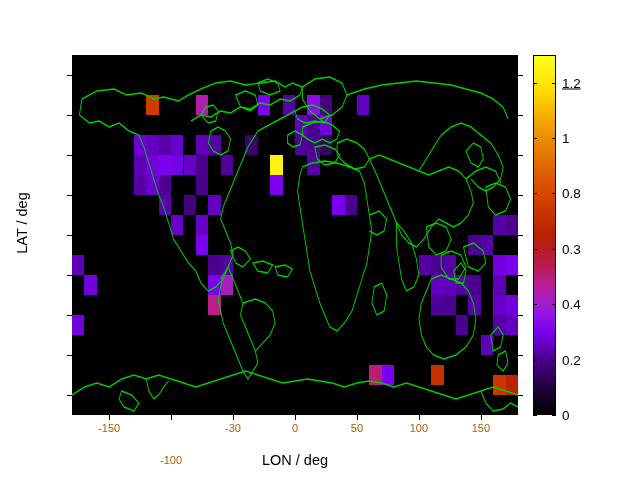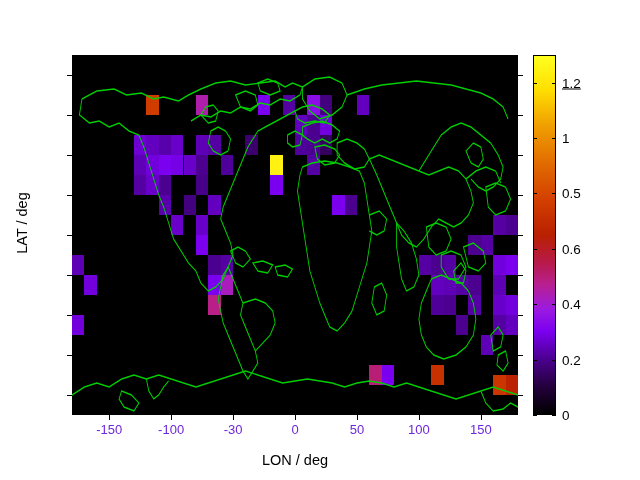--- a/index.html
+++ b/index.html
@@ -63,22 +63,22 @@
   }
   .tick-y {
     position: absolute;
     width: 5px;
     height: 1px;
     background: #000000;
   }
   .xlab {
     position: absolute;
     top: 422px;
-    font-size: 13px;
-    color: #6d28d9;
+    font-size: 11px;
+    color: #a16207;
     text-align: right;
     transform: translateX(-50%);
     white-space: nowrap;
   }
   #xaxis-title {
     position: absolute;
     left: 72px;
     top: 452px;
     width: 446px;
     text-align: center;
@@ -302,21 +302,21 @@
       </g>
     </svg>
   </div>
 
   <div id="axis-decor">
       <div class="tick-x" style="left: 109.167px; top: 415px;"></div>
       <div class="tick-x" style="left: 109.167px; top: 55px;"></div>
       <div class="xlab" style="left: 109.167px;">-150</div>
       <div class="tick-x" style="left: 171.111px; top: 415px;"></div>
       <div class="tick-x" style="left: 171.111px; top: 55px;"></div>
-      <div class="xlab" style="left: 171.111px;">-100</div>
+      <div class="xlab" style="left: 171.111px; margin-top: 32px;">-100</div>
       <div class="tick-x" style="left: 233.056px; top: 415px;"></div>
       <div class="tick-x" style="left: 233.056px; top: 55px;"></div>
       <div class="xlab" style="left: 233.056px;">-30</div>
       <div class="tick-x" style="left: 295px; top: 415px;"></div>
       <div class="tick-x" style="left: 295px; top: 55px;"></div>
       <div class="xlab" style="left: 295px;">0</div>
       <div class="tick-x" style="left: 356.944px; top: 415px;"></div>
       <div class="tick-x" style="left: 356.944px; top: 55px;"></div>
       <div class="xlab" style="left: 356.944px;">50</div>
       <div class="tick-x" style="left: 418.889px; top: 415px;"></div>
@@ -356,24 +356,24 @@
       <div class="cbtick-r" style="top: 415px;"></div>
       <div class="cblab" style="top: 415px;">0</div>
       <div class="cbtick-l" style="top: 359.615px;"></div>
       <div class="cbtick-r" style="top: 359.615px;"></div>
       <div class="cblab" style="top: 359.615px;">0.2</div>
       <div class="cbtick-l" style="top: 304.231px;"></div>
       <div class="cbtick-r" style="top: 304.231px;"></div>
       <div class="cblab" style="top: 304.231px;">0.4</div>
       <div class="cbtick-l" style="top: 248.846px;"></div>
       <div class="cbtick-r" style="top: 248.846px;"></div>
-      <div class="cblab" style="top: 248.846px;">0.6</div>
+      <div class="cblab" style="top: 248.846px;">0.3</div>
       <div class="cbtick-l" style="top: 193.462px;"></div>
       <div class="cbtick-r" style="top: 193.462px;"></div>
-      <div class="cblab" style="top: 193.462px;">0.5</div>
+      <div class="cblab" style="top: 193.462px;">0.8</div>
       <div class="cbtick-l" style="top: 138.077px;"></div>
       <div class="cbtick-r" style="top: 138.077px;"></div>
       <div class="cblab" style="top: 138.077px;">1</div>
       <div class="cbtick-l" style="top: 82.6923px;"></div>
       <div class="cbtick-r" style="top: 82.6923px;"></div>
       <div class="cblab" style="top: 82.6923px; text-decoration: underline;">1.2</div>
     </div>
 
 </div>
 

